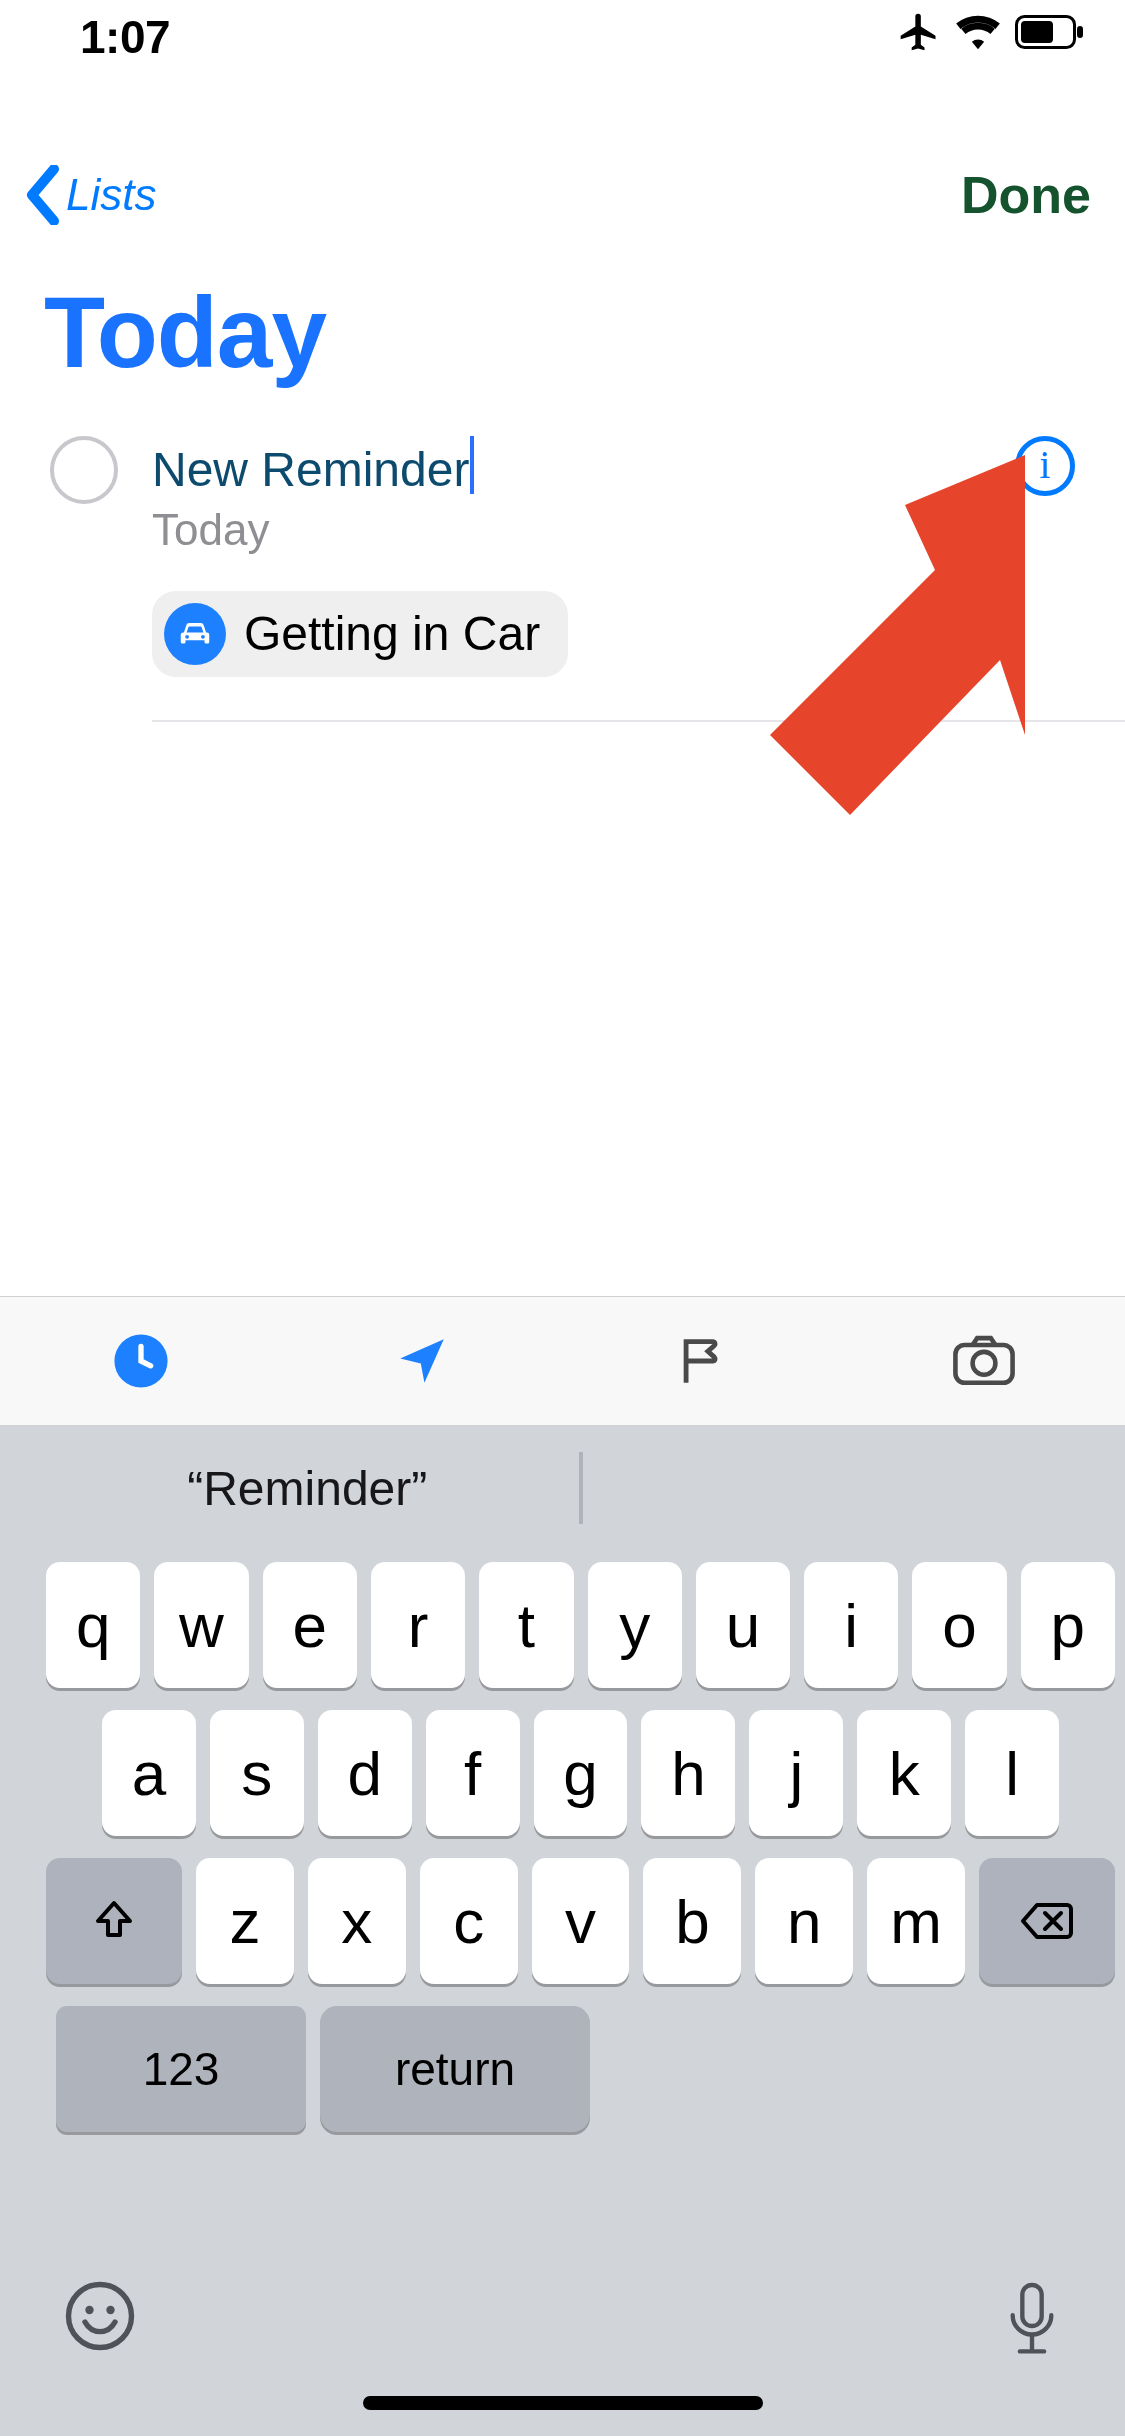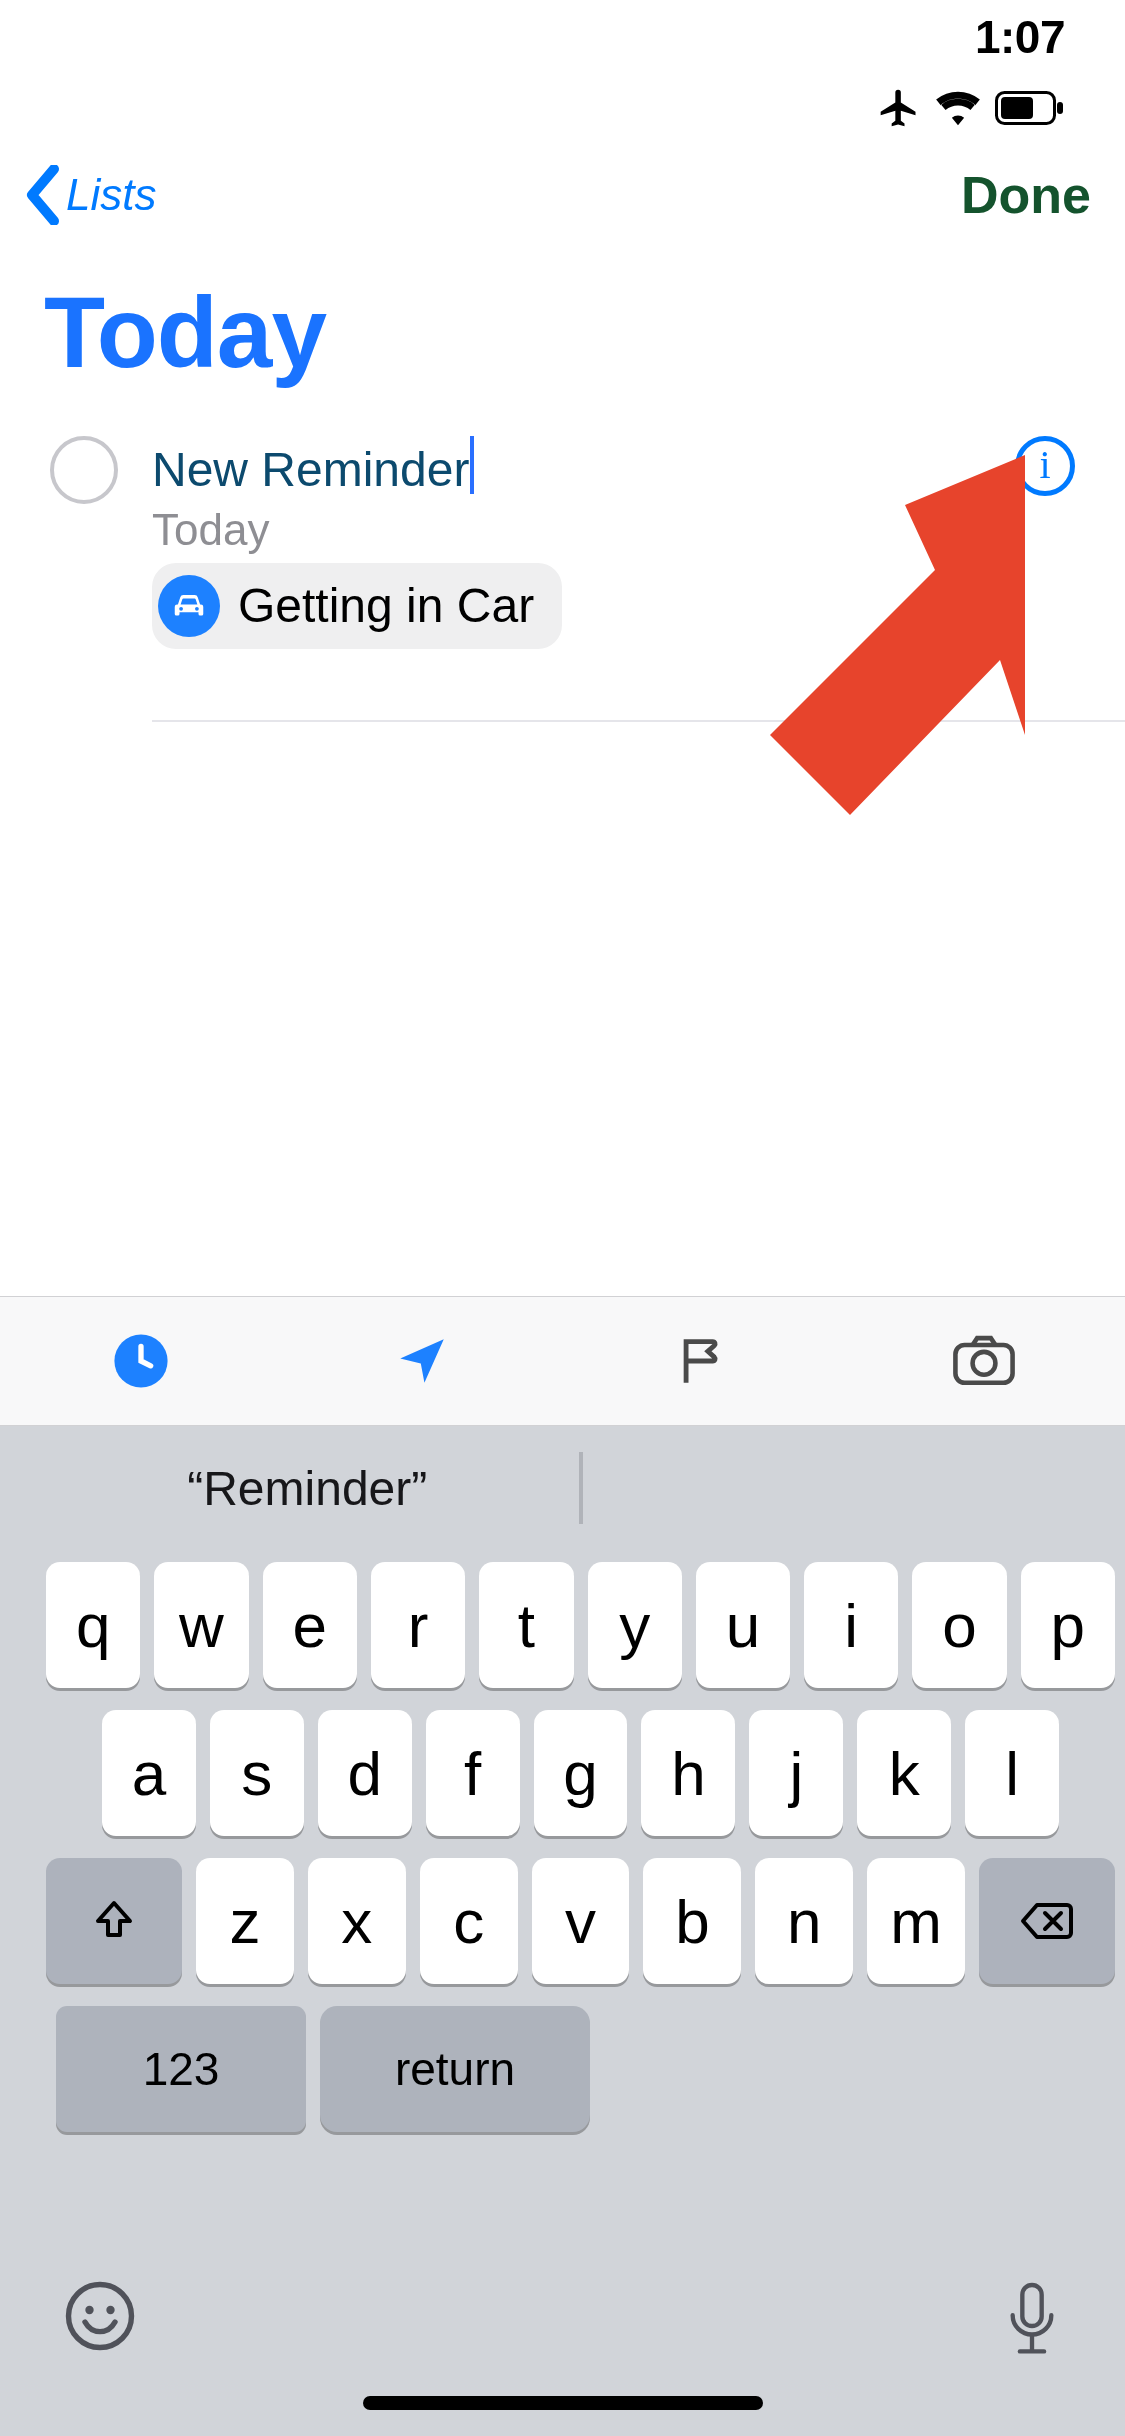--- a/index.html
+++ b/index.html
@@ -1,20 +1,20 @@
 <!DOCTYPE html>
 <html><head>
 <meta charset="utf-8">
 <style>
   * { box-sizing: border-box; margin: 0; padding: 0; }
   html, body { width: 1125px; height: 2436px; font-family: -apple-system, "Helvetica Neue", Helvetica, Arial, sans-serif; background:#fff; overflow:hidden; }
   .screen { position:relative; width:1125px; height:2436px; background:#ffffff; }
 
   
-  .status-bar { position:absolute; top:0; left:0; right:0; height:130px; display:flex; align-items:flex-end; justify-content:space-between; padding:0 60px;flex-direction:column; }
+  .status-bar { position:absolute; top:0; left:0; right:0; height:130px; display:flex; align-items:flex-start; justify-content:space-between; padding:0 40px; }
   .status-time { font-size:46px; font-weight:600; letter-spacing:-0.5px; margin-left:40px; margin-top:10px;}
   .status-right { display:flex; align-items:center; gap:14px; margin-top:10px;}
   .status-right svg { display:block; }
 
   
   .nav-bar { position:absolute; top:150px; left:0; right:0; height:90px; display:flex; align-items:center; justify-content:space-between; padding:0 34px 0 24px; }
   .nav-back { display:flex; align-items:center; color:#007aff; font-size:44px; font-weight:400;font-style:italic; }
   .nav-back svg { width:36px; height:60px; margin-right:6px; }
   .nav-done { color:#14532d; font-size:52px; font-weight:600; }
 
@@ -22,21 +22,21 @@
   .page-title { position:absolute; top:275px; left:44px; font-size:100px; font-weight:700; color:#1a73ff; letter-spacing:-1px; }
 
   
   .reminder-area { position:absolute; top:420px; left:0; right:0; }
   .reminder-row { position:relative; padding:16px 44px 40px 44px; }
   .checkbox { position:absolute; left:50px; top:16px; width:68px; height:68px; border:4px solid #c7c7cc; border-radius:50%; }
   .reminder-content { margin-left:108px; }
   .reminder-title-wrap { position:relative; display:inline-block; font-size:48px; color:#0c4a6e; line-height:1.2; }
   .cursor { display:inline-block; width:4px; height:58px; background:#2a6fff; vertical-align:-8px; margin-left:1px; }
   .reminder-sub { margin-top:6px; font-size:44px; color:#8e8e93; }
-  .chip { display:inline-flex; align-items:center; background:#efeff0; border-radius:24px; padding:12px 28px 12px 6px; margin-top:8px; }
+  .chip { display:inline-flex; align-items:center; background:#efeff0; border-radius:24px; padding:12px 28px 12px 12px; margin-top:36px; }
   .chip-icon { width:62px; height:62px; border-radius:50%; background:#1d81ff; display:flex; align-items:center; justify-content:center; margin-right:18px; flex-shrink:0;}
   .chip-label { font-size:48px; color:#000; }
   .info-btn { position:absolute; right:50px; top:16px; width:60px; height:60px; border:5px solid #007aff; border-radius:50%; color:#007aff; font-size:40px; display:flex; align-items:center; justify-content:center; font-family: Georgia, serif; }
   .info-btn span { transform:translateY(-2px); }
   .divider { position:absolute; left:152px; right:0; top:720px; height:2px; background:#e5e5ea; }
 
   
   .annotation-arrow { position:absolute; top:455px; left:685px; pointer-events:none; }
 
   

